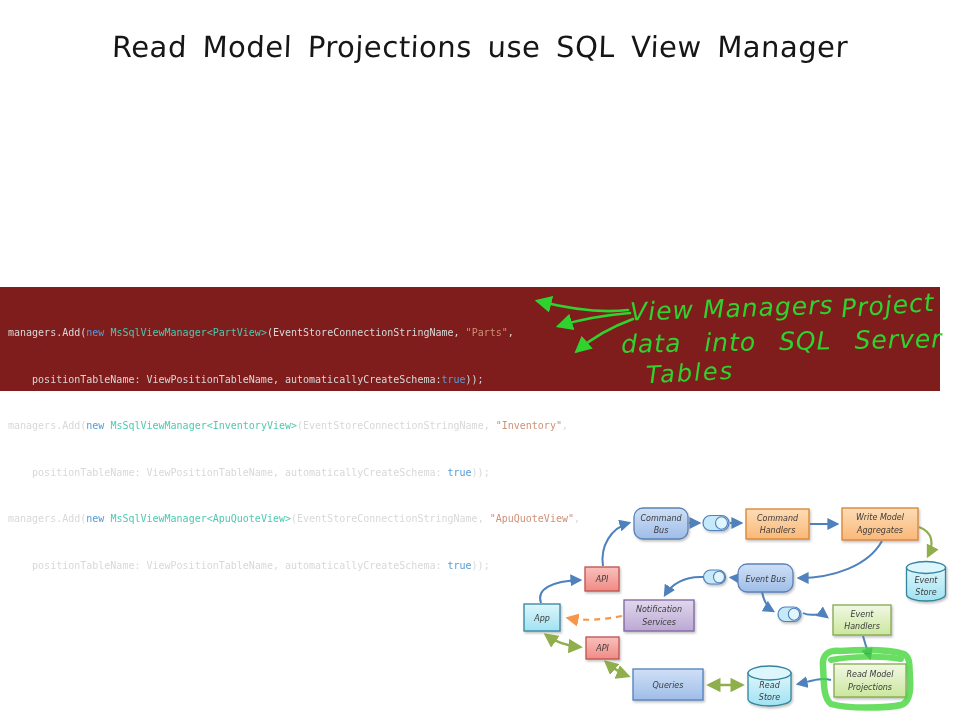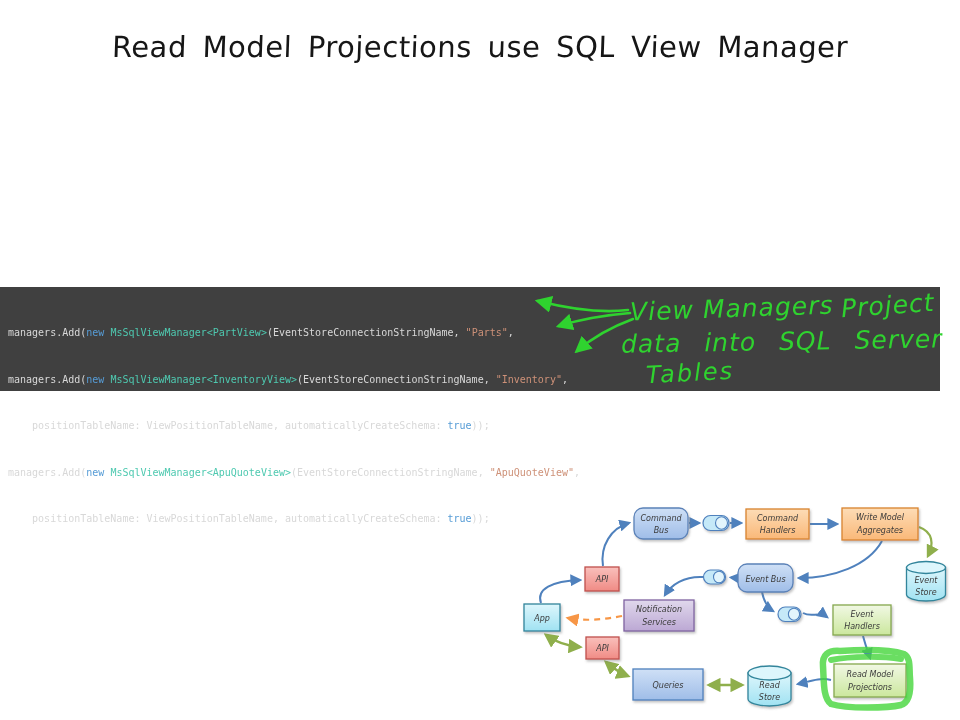--- a/index.html
+++ b/index.html
@@ -6,21 +6,21 @@
   #slide{position:relative;width:960px;height:720px;background:#ffffff;overflow:hidden;
          font-family:"DejaVu Sans",sans-serif;}
 
   
   .slide-title{position:absolute;left:0;top:30px;width:960px;text-align:center;
     font-size:29px;color:#161616;letter-spacing:.5px;word-spacing:6px;
     font-family:"DejaVu Sans",sans-serif;transform:skewX(-2deg);}
 
   
   .code-block{position:absolute;left:0;top:287px;width:940px;height:104px;
-    background:#404040;box-sizing:border-box;padding:7px 0 16px 8px;
+    background:#7f1d1d;box-sizing:border-box;padding:7px 0 16px 8px;
     font-family:"DejaVu Sans Mono",monospace;font-size:10px;line-height:15.5px;
     white-space:pre;color:#d8d8d8;}
   .tk-plain{color:#d8d8d8;}
   .tk-kw{color:#569CD6;}
   .tk-type{color:#4EC9B0;}
   .tk-str{color:#CE9178;}
 
   
   .ann{position:absolute;color:#2FD32F;font-style:italic;
     font-family:"DejaVu Sans",sans-serif;white-space:nowrap;}
@@ -35,20 +35,21 @@
 </style>
 </head>
 <body>
 
 <div id="slide">
 
   <div class="slide-title">Read Model Projections use SQL View Manager</div>
 
   <div class="code-block">
     <div class="code-line"><span class="tk-plain">managers.Add(</span><span class="tk-kw">new </span><span class="tk-type">MsSqlViewManager&lt;PartView&gt;</span><span class="tk-plain">(EventStoreConnectionStringName, </span><span class="tk-str">"Parts"</span><span class="tk-plain">,</span></div>
+    <div class="code-line"><span class="tk-plain">    positionTableName: ViewPositionTableName, automaticallyCreateSchema:</span><span class="tk-kw">true</span><span class="tk-plain">));</span></div>
     <div class="code-line"><span class="tk-plain">managers.Add(</span><span class="tk-kw">new </span><span class="tk-type">MsSqlViewManager&lt;InventoryView&gt;</span><span class="tk-plain">(EventStoreConnectionStringName, </span><span class="tk-str">"Inventory"</span><span class="tk-plain">,</span></div>
     <div class="code-line"><span class="tk-plain">    positionTableName: ViewPositionTableName, automaticallyCreateSchema: </span><span class="tk-kw">true</span><span class="tk-plain">));</span></div>
     <div class="code-line"><span class="tk-plain">managers.Add(</span><span class="tk-kw">new </span><span class="tk-type">MsSqlViewManager&lt;ApuQuoteView&gt;</span><span class="tk-plain">(EventStoreConnectionStringName, </span><span class="tk-str">"ApuQuoteView"</span><span class="tk-plain">,</span></div>
     <div class="code-line"><span class="tk-plain">    positionTableName: ViewPositionTableName, automaticallyCreateSchema: </span><span class="tk-kw">true</span><span class="tk-plain">));</span></div>
   </div>
 
   <div class="ann ann-1a">View Managers</div>
   <div class="ann ann-1b">Project</div>
   <div class="ann ann-2">data into SQL Server</div>
   <div class="ann ann-3">Tables</div>

